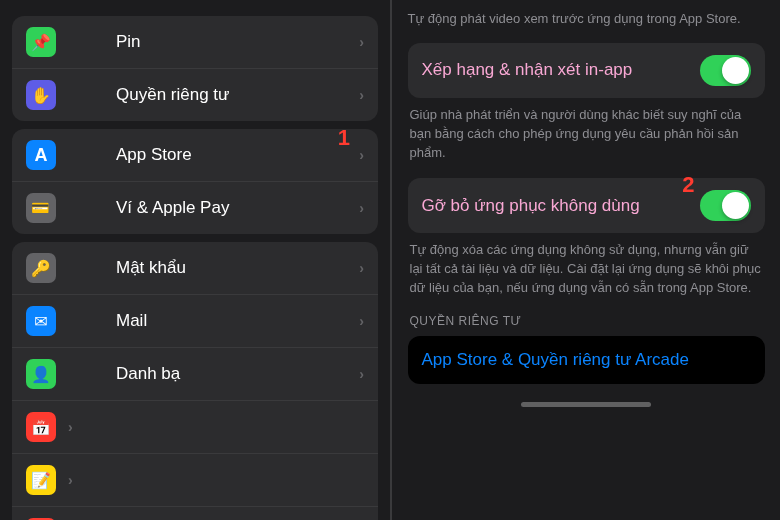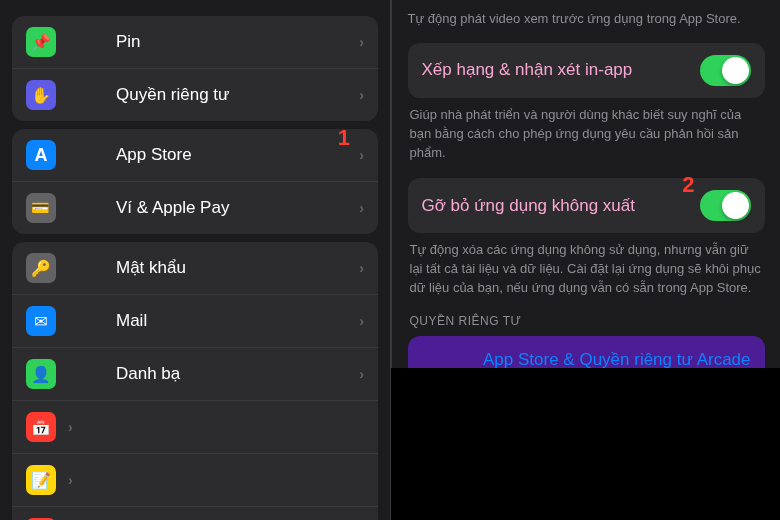--- a/index.html
+++ b/index.html
@@ -85,21 +85,21 @@
       right: 28px;
     }
 
     .highlighted-group {
       background: #2c2c2e;
     }
 
     
     .right-panel {
       width: 390px;
-      height: 368px;
+      height: 520px;
       background: #1c1c1e;
       overflow: hidden;
       flex-shrink: 0;
       border-left: 0.5px solid #3a3a3c;
       padding: 0 0 10px 0;
     }
 
     .right-scroll {
       padding: 10px 16px;
     }
@@ -161,24 +161,23 @@
     .section-header {
       font-size: 12px;
       color: #8e8e93;
       letter-spacing: 0.5px;
       text-transform: uppercase;
       margin: 6px 0 8px 0;
       padding-left: 2px;
     }
 
     .privacy-group {
-      background: #4c1d95;
+      background: #000000;
       border-radius: 12px;
       overflow: hidden;
-      text-align: right;
     }
 
     .privacy-item {
       padding: 14px;
       border-bottom: 0.5px solid #3a3a3c;
     }
 
     .privacy-item:last-child {
       border-bottom: none;
     }
@@ -308,21 +307,21 @@
 
     <p class="description-text">Tự động phát video xem trước ứng dụng trong App Store.</p>
 
     <div class="toggle-row">
       <span class="toggle-label">Xếp hạng &amp; nhận xét in-app</span>
       <div class="toggle-switch"></div>
     </div>
     <p class="toggle-desc">Giúp nhà phát triển và người dùng khác biết suy nghĩ của bạn bằng cách cho phép ứng dụng yêu cầu phản hồi sản phẩm.</p>
 
     <div class="toggle-row" style="position:relative;">
-      <span class="toggle-label">Gỡ bỏ ứng dụng không xuất</span>
+      <span class="toggle-label">Gỡ bỏ ứng phục không dùng</span>
       <div class="toggle-switch"></div>
       <span class="red-number">2</span>
     </div>
     <p class="toggle-desc">Tự động xóa các ứng dụng không sử dụng, nhưng vẫn giữ lại tất cả tài liệu và dữ liệu. Cài đặt lại ứng dụng sẽ khôi phục dữ liệu của bạn, nếu ứng dụng vẫn có sẵn trong App Store.</p>
 
     <div class="section-header">QUYỀN RIÊNG TƯ</div>
 
     <div class="privacy-group">
       <div class="privacy-item">
         <span class="privacy-item-text">App Store &amp; Quyền riêng tư Arcade</span>

